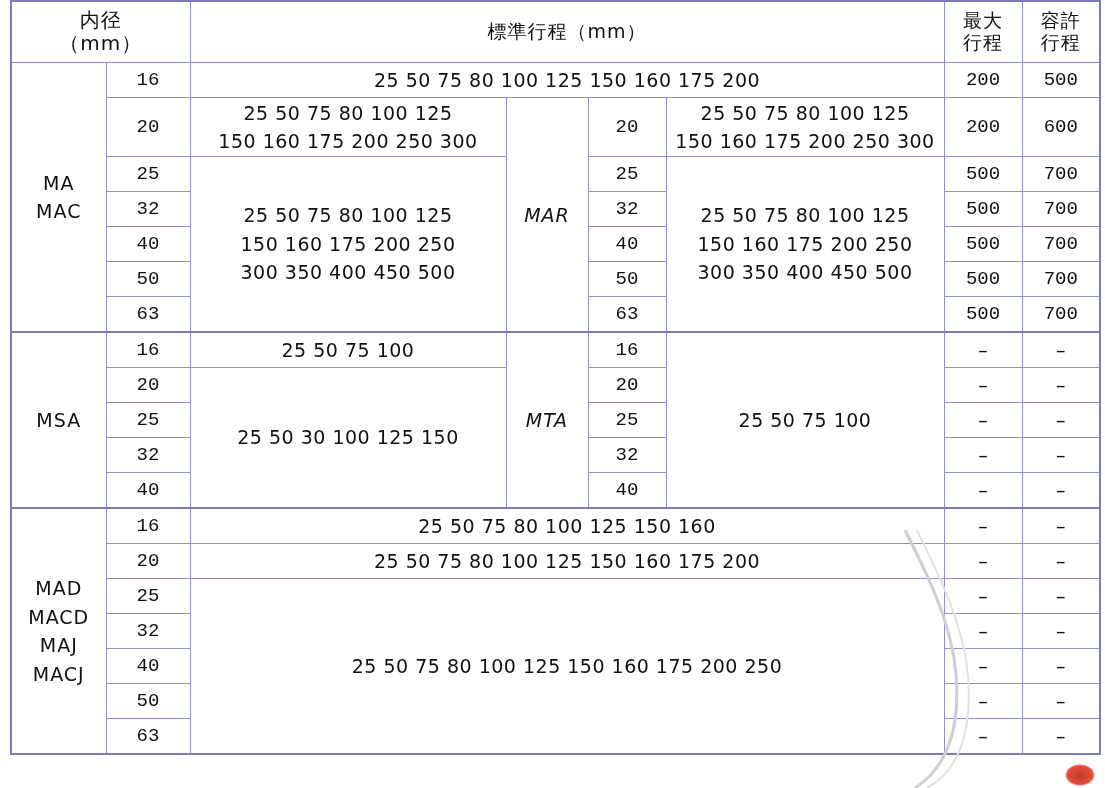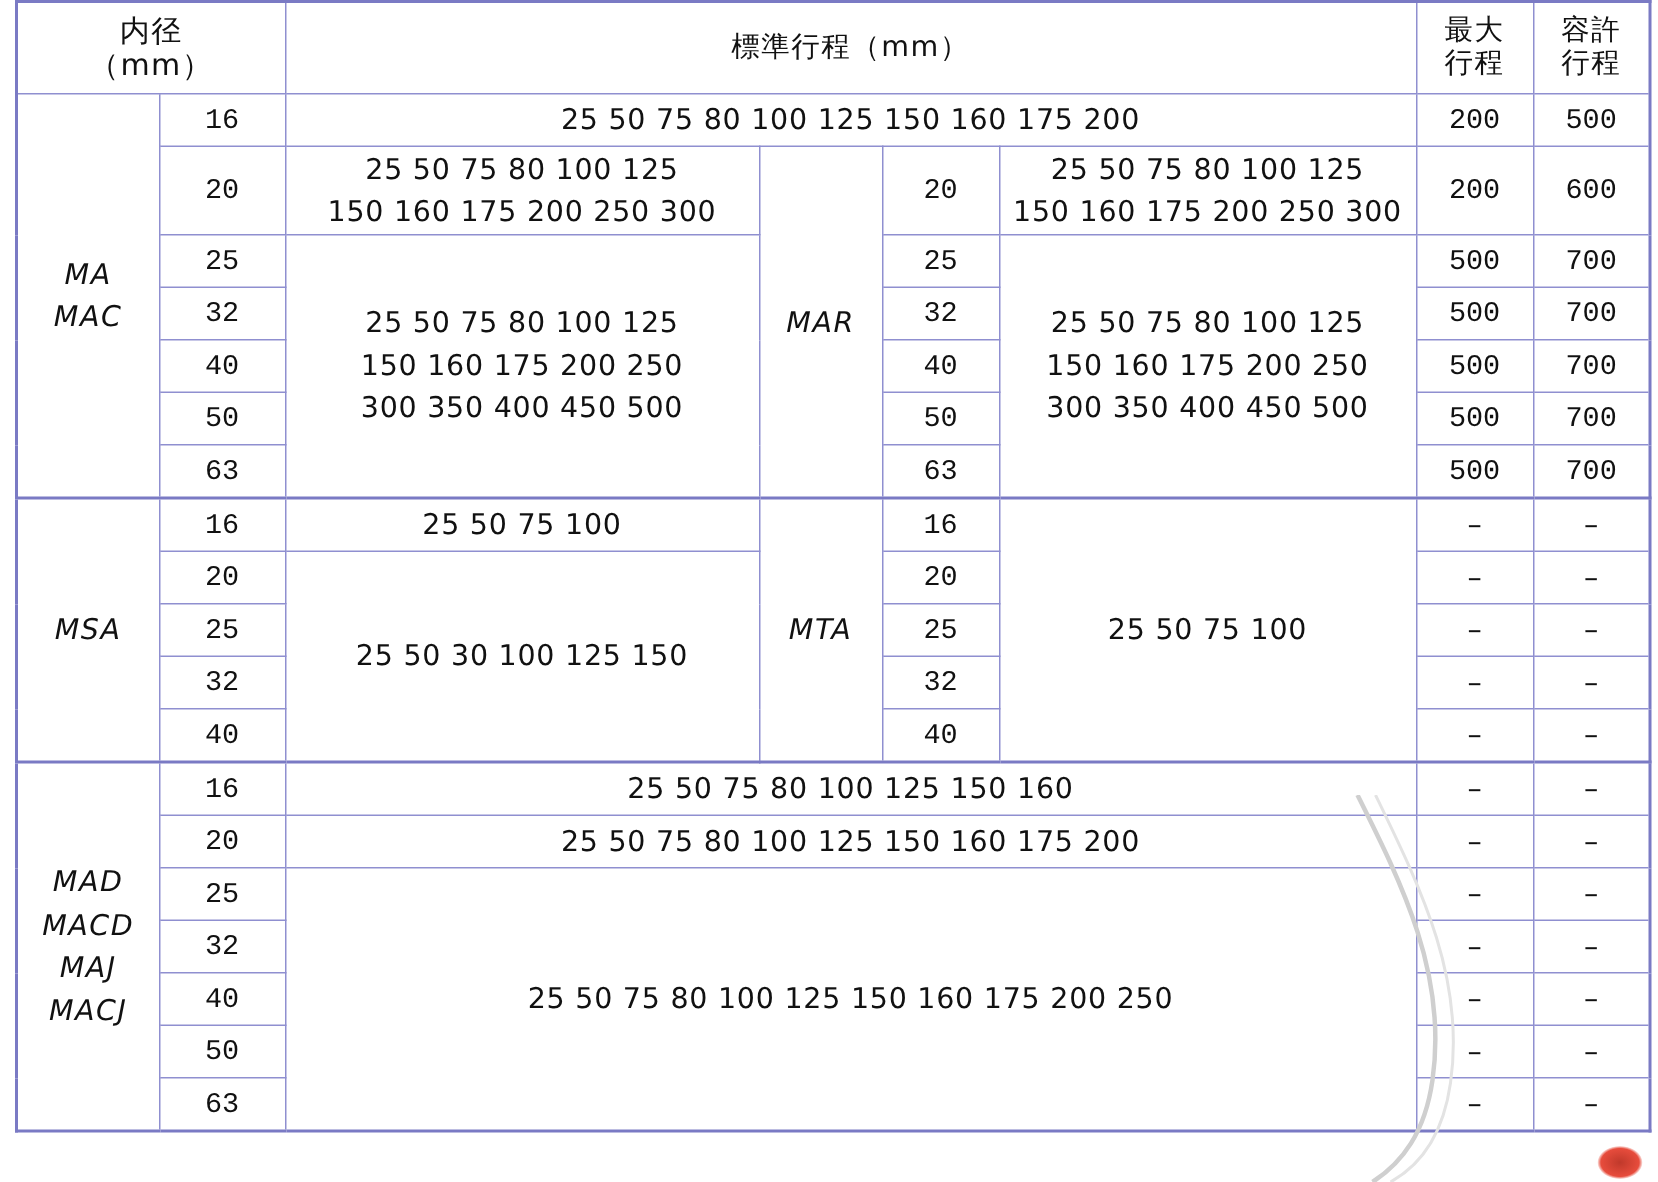--- a/index.html
+++ b/index.html
@@ -74,21 +74,20 @@
   thead th.hdr-bore { font-size: 20px; }
   .outer {
     border: 2px solid #7a7ac4;
   }
   td.grp {
     text-align: left;
     padding-left: 18px;
     font-size: 20px;
     line-height: 1.5;
     letter-spacing: 1px;
-    font-style: italic;
   }
   td.bore {
     width: 84px;
     font-size: 20px;
     height: 34px;
     font-family: Liberation Mono, monospace;
   }
   td.stroke-list {
     text-align: left;
     padding-left: 12px;

